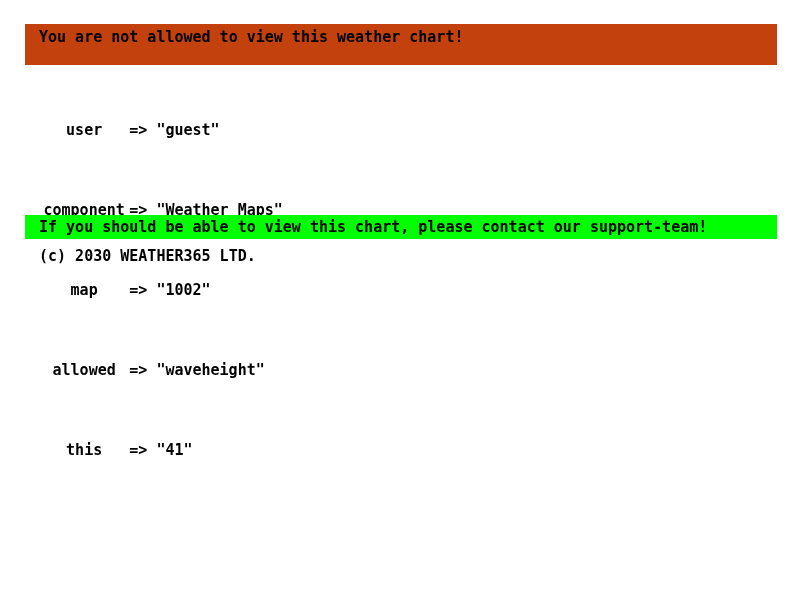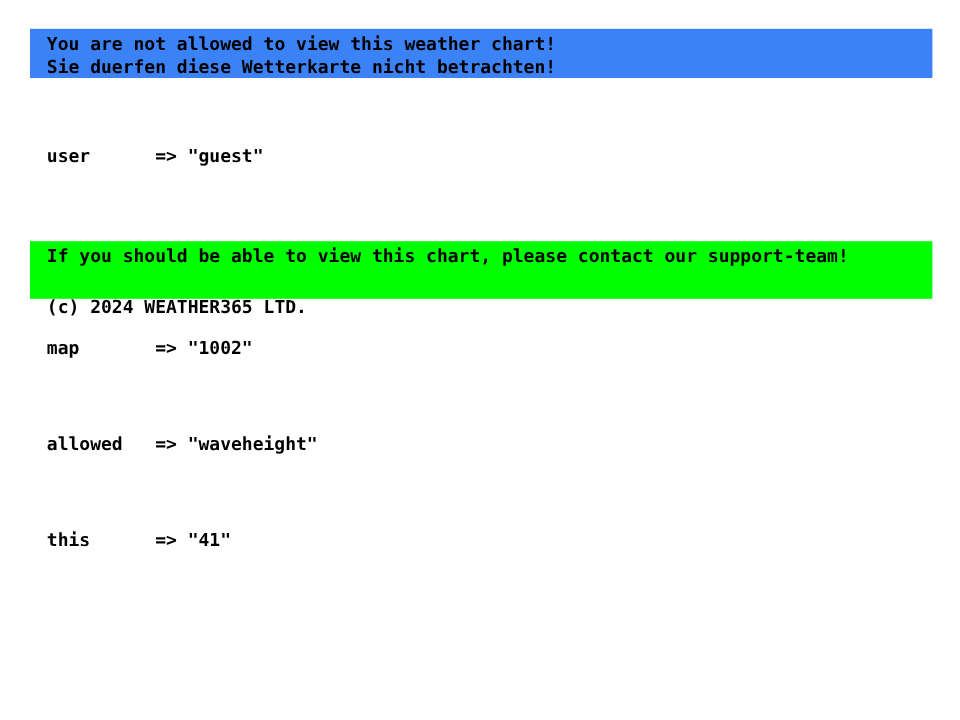--- a/index.html
+++ b/index.html
@@ -28,35 +28,36 @@
     line-height: 19px;
     white-space: nowrap;
     overflow: hidden;
   }
   .banner-red {
     top: 24px;
     height: 41px;
     padding-top: 4px;
   }
   .banner-green {
-    top: 201px;
-    height: 48px;
+    top: 215px;
+    height: 24px;
     padding-top: 3px;
   }
   .kv {
     position: absolute;
     top: 80px;
     left: 39px;
     line-height: 20px;
     white-space: pre;
   }
   .kv-row { height: 20px; }
   .kv-key {
     display: inline-block;
     width: 10ch;
+    text-align: center;
   }
   .kv-arrow {
     display: inline-block;
     width: 3ch;
   }
   .footer {
     position: absolute;
     top: 246px;
     left: 25px;
     width: 752px;
@@ -67,38 +68,37 @@
     display: flex;
     justify-content: space-between;
     white-space: nowrap;
   }
 </style>
 </head>
 <body>
 
 <div class="page">
 
-  <div class="banner banner-red" style="background: #3b82f6;">
+  <div class="banner banner-red" style="background: #c2410c;">
     <div>You are not allowed to view this weather chart!</div>
-    <div>Sie duerfen diese Wetterkarte nicht betrachten!</div>
   </div>
 
   <div class="kv">
     <div class="kv-row"><span class="kv-key">user</span><span class="kv-arrow">=&gt;</span><span class="kv-value">"guest"</span></div>
   
     <div class="kv-row"><span class="kv-key">component</span><span class="kv-arrow">=&gt;</span><span class="kv-value">"Weather Maps"</span></div>
   
     <div class="kv-row"><span class="kv-key">map</span><span class="kv-arrow">=&gt;</span><span class="kv-value">"1002"</span></div>
   
     <div class="kv-row"><span class="kv-key">allowed</span><span class="kv-arrow">=&gt;</span><span class="kv-value">"waveheight"</span></div>
   
     <div class="kv-row"><span class="kv-key">this</span><span class="kv-arrow">=&gt;</span><span class="kv-value">"41"</span></div>
   </div>
 
   <div class="banner banner-green" style="background: rgb(0, 255, 0);">
     <div>If you should be able to view this chart, please contact our support-team!</div>
   </div>
 
   <div class="footer">
-    <span>(c) 2024 WEATHER365 LTD.</span>
+    <span>(c) 2030 WEATHER365 LTD.</span>
   </div>
 
 </div>
 
 </body></html>

